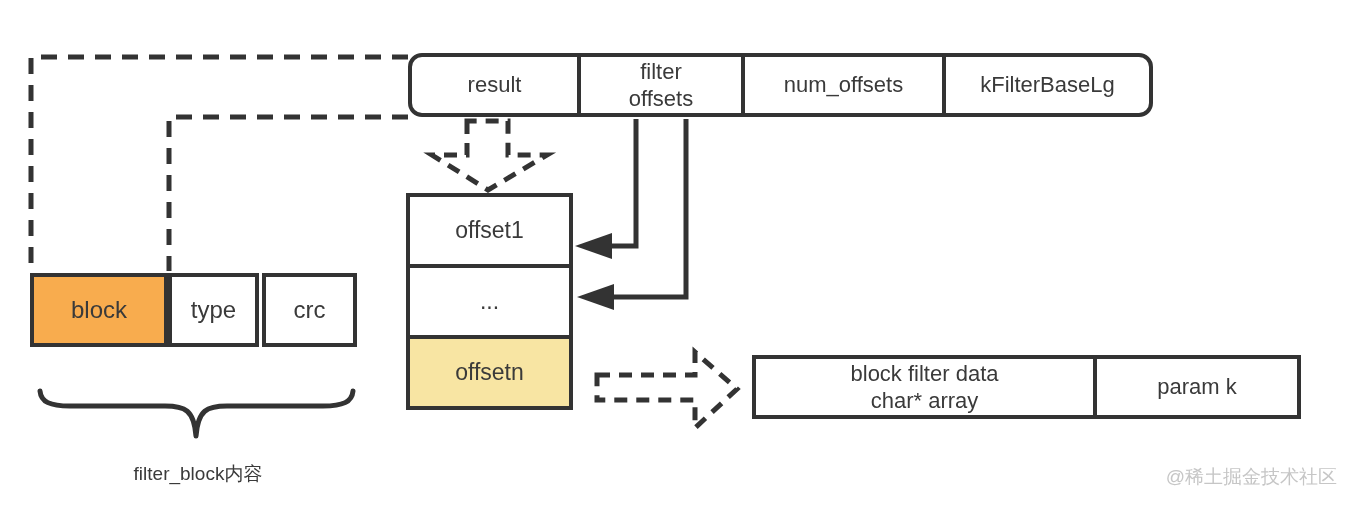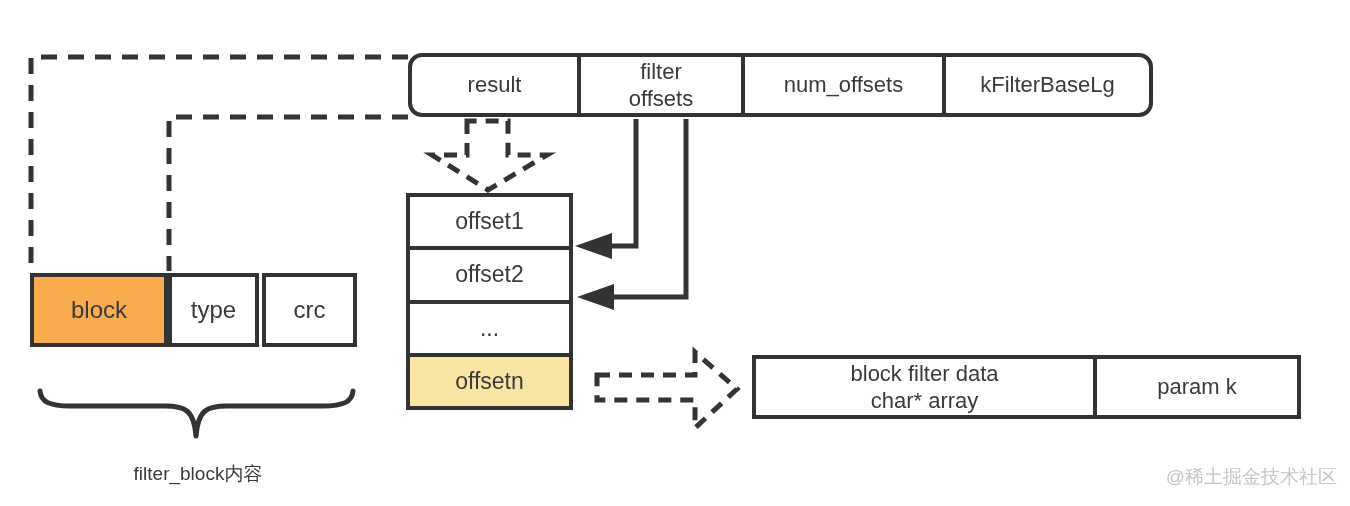--- a/index.html
+++ b/index.html
@@ -58,21 +58,20 @@
   <div class="table" style="left:408px;top:53px;width:745px;height:64px;border-radius:14px;">
     <div class="cell" style="width:165px">result</div>
     <div class="cell" style="width:164px">filter
 offsets</div>
     <div class="cell" style="width:201px">num_offsets</div>
     <div class="cell" style="width:207px">kFilterBaseLg</div>
   </div>
 
   <div class="stack" style="left:406px;top:193px;width:167px;height:217px;">
     <div class="row">offset1</div>
-    <div class="row">offset2</div>
     <div class="row">...</div>
     <div class="row highlight">offsetn</div>
   </div>
 
   <div class="box highlight" style="left:30px;top:273px;width:138px;height:74px;">
     <span>block</span>
   </div>
   <div class="box" style="left:168px;top:273px;width:91px;height:74px;">
     <span>type</span>
   </div>

